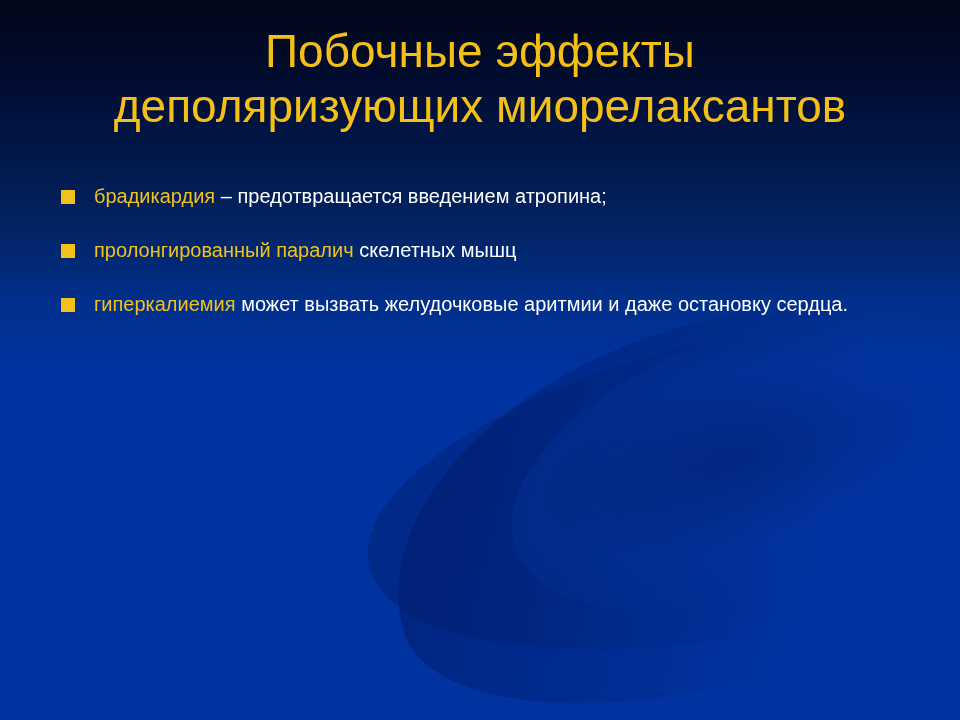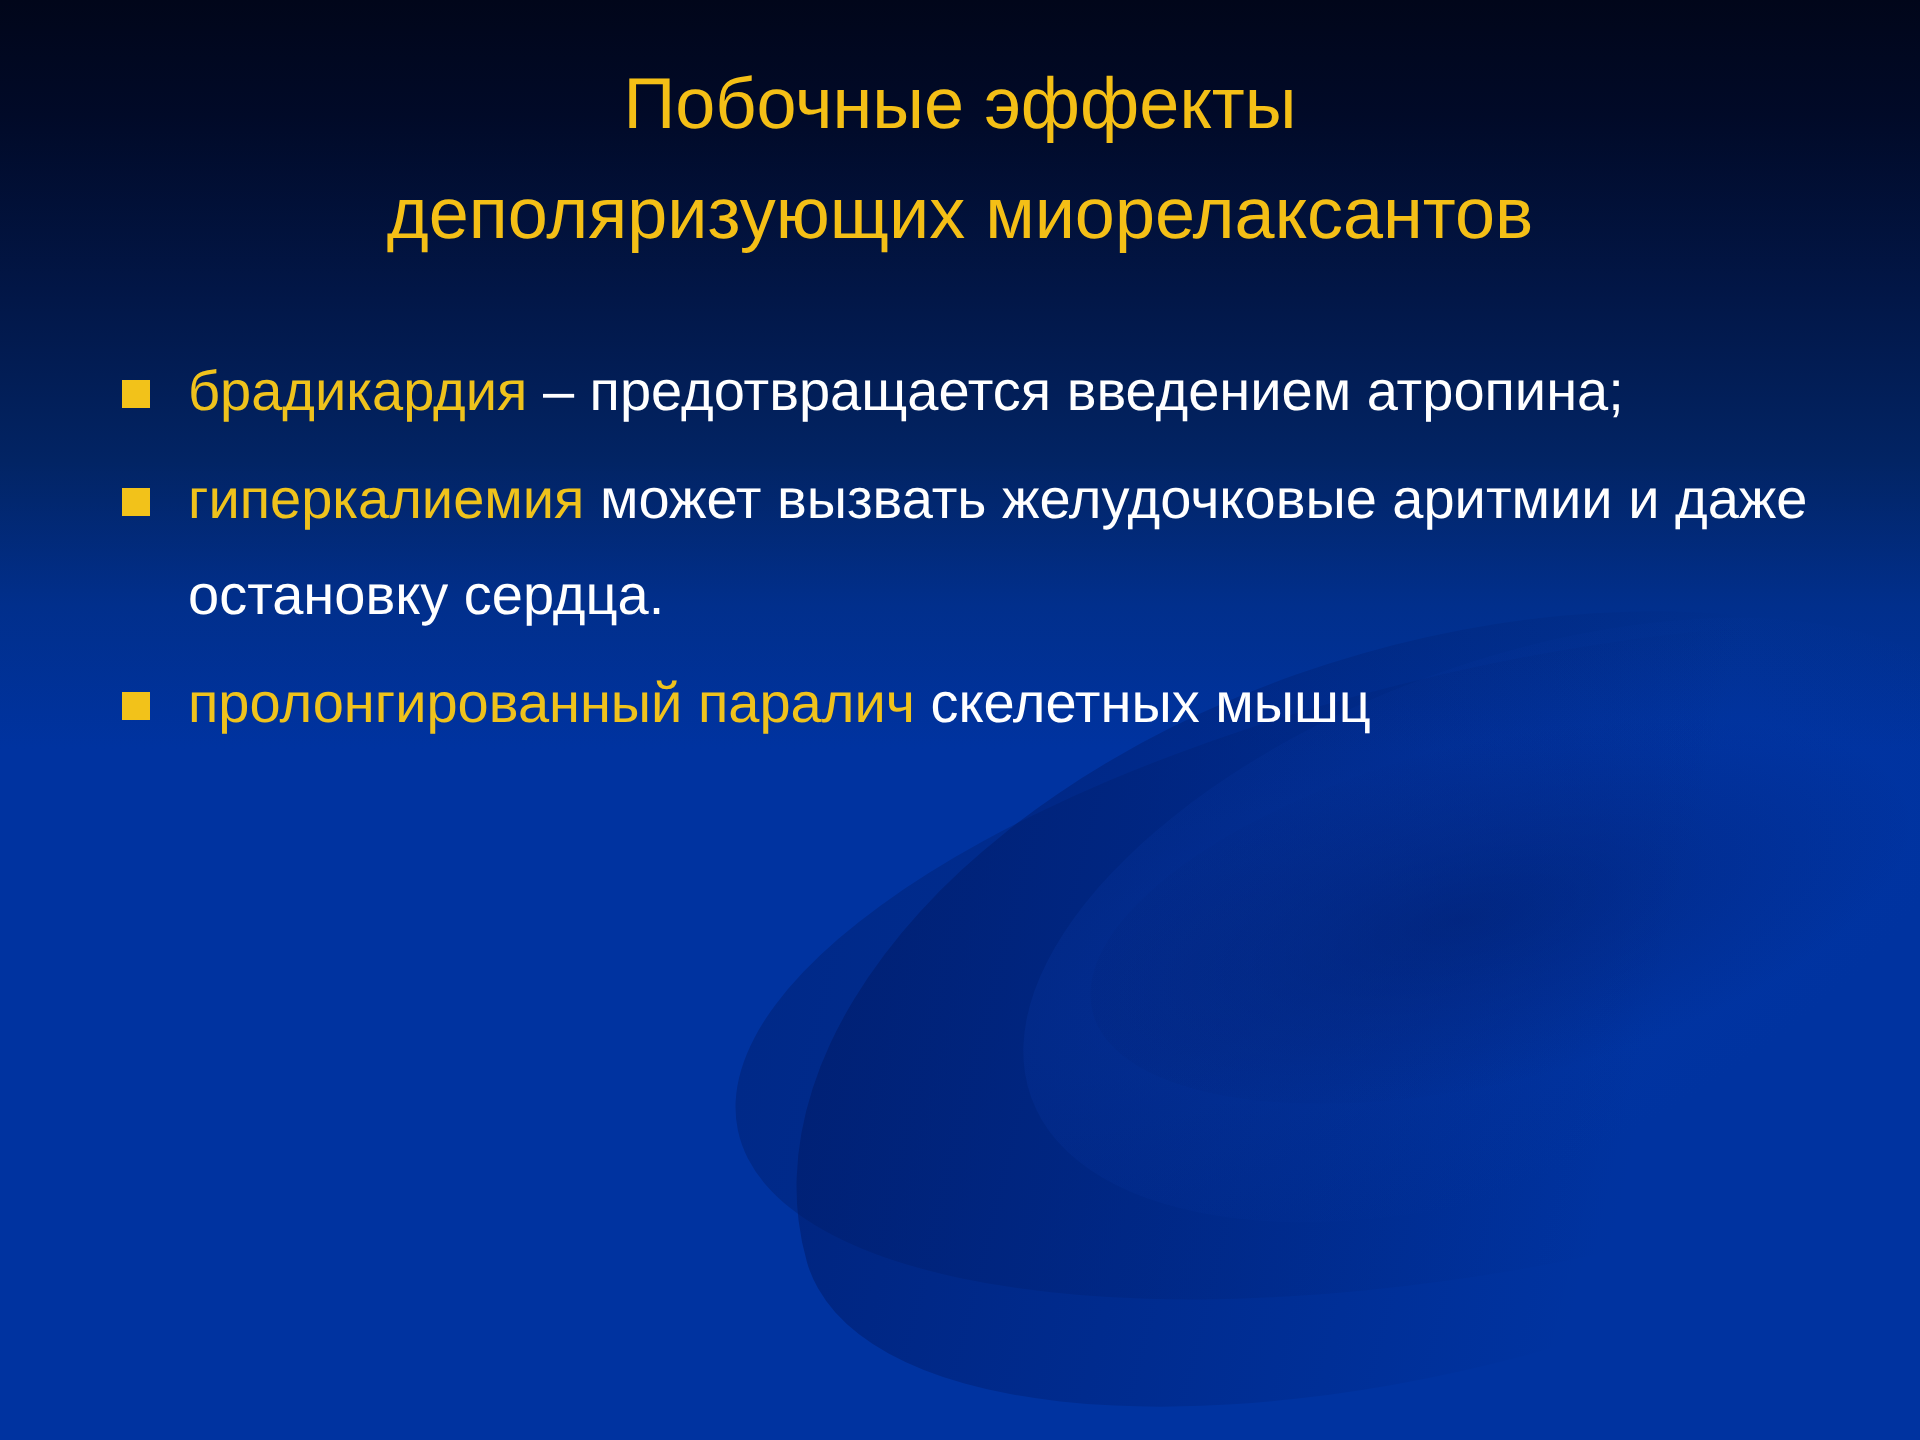--- a/index.html
+++ b/index.html
@@ -73,38 +73,38 @@
   }
 
   
   #title-block {
     position: absolute;
     top: 24px;
     left: 0;
     width: 960px;
     text-align: center;
     color: #f4bf16;
-    font-size: 36px;
+    font-size: 46px;
     line-height: 55px;
     letter-spacing: 0px;
     white-space: pre-line;
   }
 
   
   #body-list {
     position: absolute;
     top: 172px;
     left: 52px;
     width: 878px;
   }
   .bullet-row {
     position: relative;
     padding-left: 42px;
     margin-bottom: 6px;
-    font-size: 28px;
+    font-size: 20px;
     line-height: 48px;
     color: #ffffff;
   }
   .bullet-marker {
     position: absolute;
     left: 9px;
     top: 18px;
     width: 14px;
     height: 14px;
     background: #f2c21a;
@@ -134,23 +134,23 @@
 
   <div id="body-list">
 
     <div class="bullet-row">
       <span class="bullet-marker"></span>
       <span class="bullet-text"><span class="hl">брадикардия</span><span class="plain"> – предотвращается введением атропина;</span></span>
     </div>
 
     <div class="bullet-row">
       <span class="bullet-marker"></span>
-      <span class="bullet-text"><span class="hl">гиперкалиемия</span><span class="plain"> может вызвать желудочковые аритмии и даже остановку сердца.</span></span>
+      <span class="bullet-text"><span class="hl">пролонгированный паралич</span><span class="plain"> скелетных мышц</span></span>
     </div>
 
     <div class="bullet-row">
       <span class="bullet-marker"></span>
-      <span class="bullet-text"><span class="hl">пролонгированный паралич</span><span class="plain"> скелетных мышц</span></span>
+      <span class="bullet-text"><span class="hl">гиперкалиемия</span><span class="plain"> может вызвать желудочковые аритмии и даже остановку сердца.</span></span>
     </div>
 
 
   </div>
 </div>
 
 </body></html>

